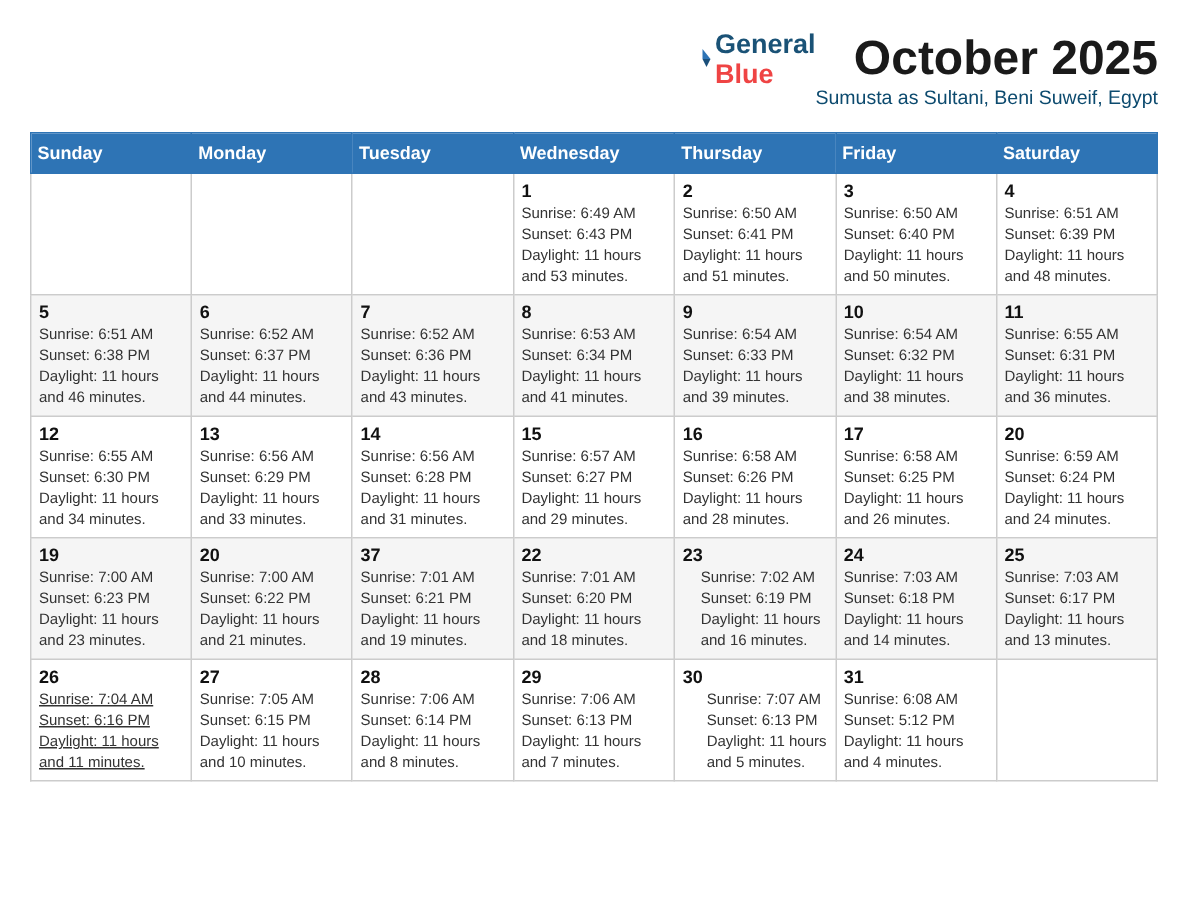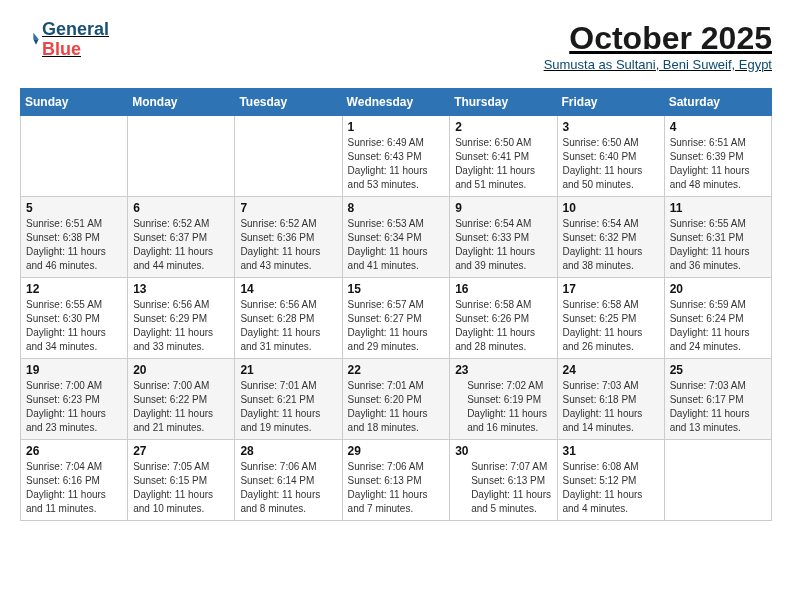--- a/index.html
+++ b/index.html
@@ -81,21 +81,21 @@
     .empty-cell {
       background: #fff !important;
     }
     .row-shade td {
       background: #f0f0f0;
     }
   </style>
 </head>
 <body>
 
-<div style="display:flex; justify-content:space-between; align-items:flex-start; margin-bottom:8px;text-decoration:underline;">
+<div style="display:flex; justify-content:flex-end; align-items:flex-start; margin-bottom:8px;">
   <div class="header-logo">
     <svg class="logo-icon" viewBox="0 0 30 30">
       <polygon points="20,4 28,14 20,14" fill="#2e74b5"></polygon>
       <polygon points="20,14 28,14 24,22" fill="#1a4f7a"></polygon>
     </svg>
     <div class="logo-text">
       General<br><span>Blue</span>
     </div>
   </div>
   <div class="title-section">
@@ -261,21 +261,21 @@
 and 23 minutes.</div>
         </td>
         <td>
           <div class="day-number">20</div>
           <div class="day-info" style="white-space: pre-line;">Sunrise: 7:00 AM
 Sunset: 6:22 PM
 Daylight: 11 hours
 and 21 minutes.</div>
         </td>
         <td>
-          <div class="day-number">21</div>
+          <div class="day-number">37</div>
           <div class="day-info" style="white-space: pre-line;">Sunrise: 7:01 AM
 Sunset: 6:21 PM
 Daylight: 11 hours
 and 19 minutes.</div>
         </td>
         <td>
           <div class="day-number">22</div>
           <div class="day-info" style="white-space: pre-line;">Sunrise: 7:01 AM
 Sunset: 6:20 PM
 Daylight: 11 hours
@@ -299,21 +299,21 @@
           <div class="day-number">25</div>
           <div class="day-info" style="white-space: pre-line;">Sunrise: 7:03 AM
 Sunset: 6:17 PM
 Daylight: 11 hours
 and 13 minutes.</div>
         </td>
       </tr>
       <tr>
         <td>
           <div class="day-number">26</div>
-          <div class="day-info" style="white-space: pre-line;">Sunrise: 7:04 AM
+          <div class="day-info" style="white-space: pre-line; text-decoration: underline;">Sunrise: 7:04 AM
 Sunset: 6:16 PM
 Daylight: 11 hours
 and 11 minutes.</div>
         </td>
         <td>
           <div class="day-number">27</div>
           <div class="day-info" style="white-space: pre-line;">Sunrise: 7:05 AM
 Sunset: 6:15 PM
 Daylight: 11 hours
 and 10 minutes.</div>

